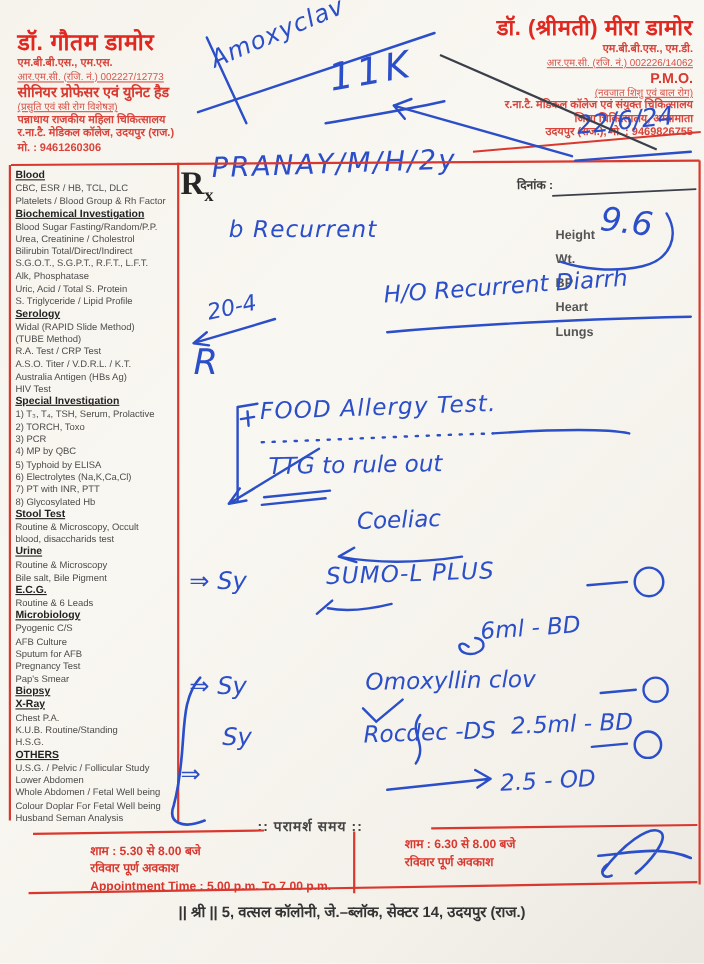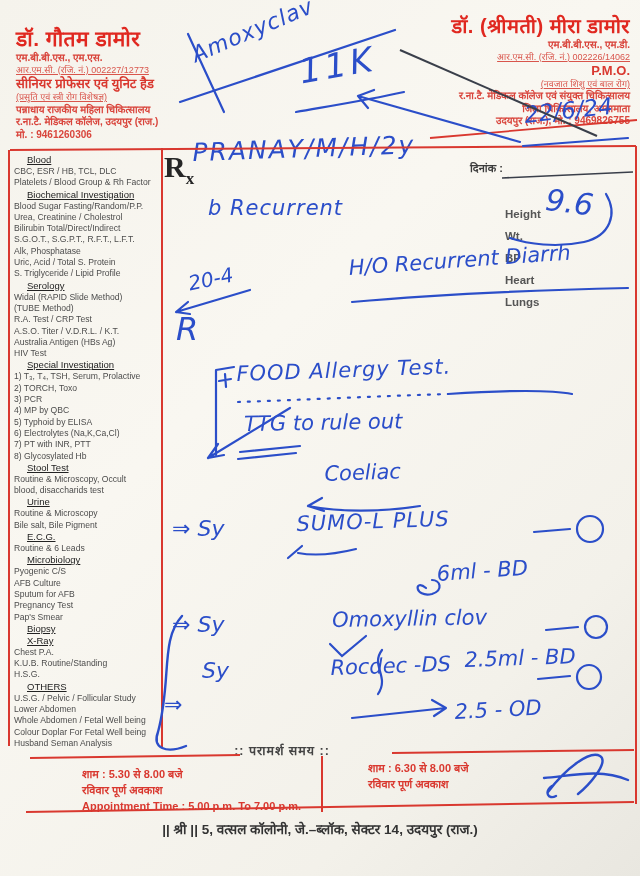--- a/index.html
+++ b/index.html
@@ -12,21 +12,21 @@
   
   .hdr { top:14px; line-height:1.25; }
   .hdr-left  { left:16px;  text-align:left;margin-top:12px; }
   .hdr-right { right:10px; text-align:right; }
   .doc-name  { font-size:21px; font-weight:bold; color:#e02820; letter-spacing:.5px; }
   .doc-title { font-size:13px; font-weight:bold; color:#d9382f; }
   .doc-line  { font-size:10px; color:#d9453c; font-weight:bold; }
   .doc-line.sm { font-size:9px; font-weight:normal; color:#d9554c;text-decoration:underline; }
   
   .sb { left:14px; top:154px; width:150px; white-space:nowrap; }
-  .sb-title { font-size:9.5px; font-weight:normal; color:#222; text-decoration:underline; line-height:12px;margin-left:13px; }
+  .sb-title { font-size:9.5px; font-weight:bold; color:#222; text-decoration:underline; line-height:12px; }
   .sb-item  { font-size:8.6px; color:#4c4c4c; line-height:11.3px; }
   
   .rx-sym { left:164px; top:150px; font-family:"Liberation Serif", serif; font-size:30px; font-weight:bold; color:#262626; }
   .rx-sym sub { font-size:17px; }
   .date-lbl { left:470px; top:160px; font-size:11px; color:#3c3c3c; font-weight:bold; }
   .vitals { left:505px; top:203px; }
   .vital { font-size:11.5px; font-weight:bold; color:#555; line-height:22px; }
   
   .hw { position:absolute; color:#2b4ec9; font-family:"DejaVu Sans", sans-serif;
         font-style:italic; white-space:nowrap; transform-origin:left top; }

